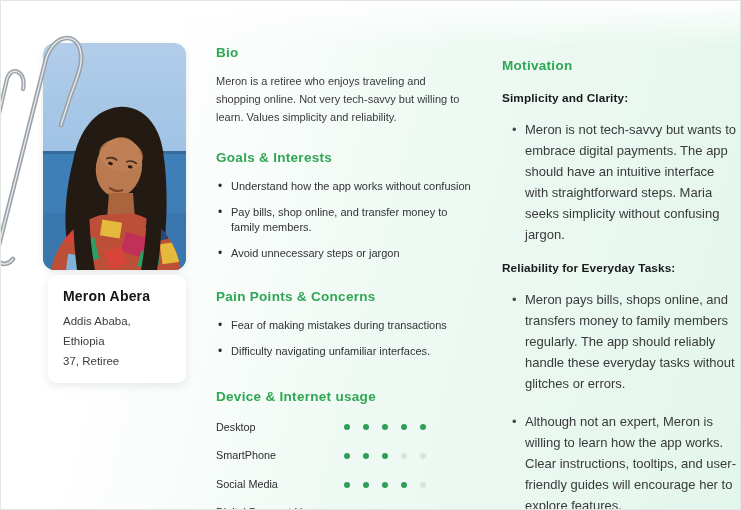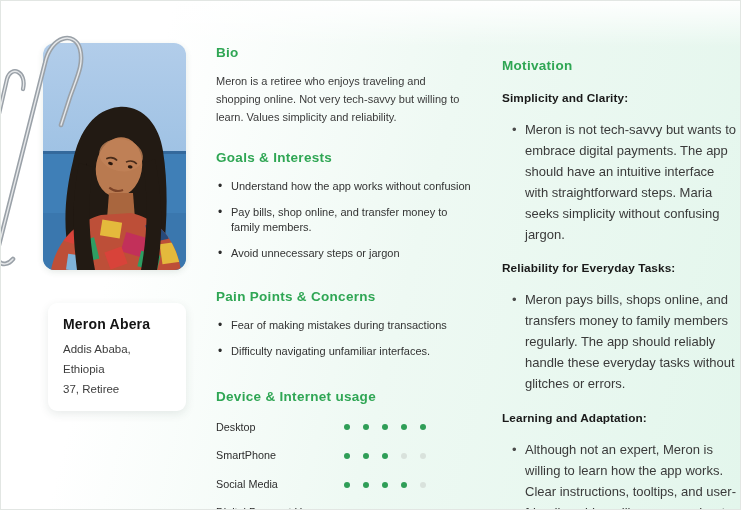--- a/index.html
+++ b/index.html
@@ -16,21 +16,21 @@
   .paperclip { position: absolute; left: -6px; top: 6px; z-index: 5; }
   
   .photo-card {
     position: absolute; left: 42px; top: 42px; width: 143px; height: 227px;
     border-radius: 12px; overflow: hidden; z-index: 3;
     box-shadow: 0 2px 6px rgba(40,80,60,0.12);
   }
   .photo-card svg { display: block; }
   
   .name-card {
-    position: absolute; left: 47px; top: 302px; width: 138px; z-index: 3;
+    position: absolute; left: 47px; top: 274px; width: 138px; z-index: 3;
     background: #ffffff; border-radius: 9px; padding: 13px 15px 12px 15px;
     box-shadow: 0 3px 10px rgba(30,60,45,0.10);
   }
   .name-card .name { font-size: 14px; font-weight: bold; color: #141414; margin-bottom: 7px; letter-spacing: 0.2px; }
   .name-card .sub  { font-size: 11.5px; color: #3d3d3d; line-height: 1.75; }
   
   .col-middle { position: absolute; left: 215px; top: 44px; width: 256px; }
   .col-right  { position: absolute; left: 501px; top: 57px; width: 234px; }
   h2.section-heading {
     color: #2fa654; font-size: 13.5px; font-weight: bold; letter-spacing: 0.3px;
@@ -193,18 +193,17 @@
     </section>
   </div>
 
   <div class="col-right">
     <h2 class="section-heading">Motivation</h2>
     <div id="motivation-sections">
         <div class="m-title">Simplicity and Clarity:</div>
         <p class="m-bullet">Meron is not tech-savvy but wants to embrace digital payments. The app should have an intuitive interface with straightforward steps. Maria seeks simplicity without confusing jargon.</p>
         <div class="m-title">Reliability for Everyday Tasks:</div>
         <p class="m-bullet">Meron pays bills, shops online, and transfers money to family members regularly. The app should reliably handle these everyday tasks without glitches or errors.</p>
-        <div class="m-title">Learning and Adaptation:</div>
         <p class="m-bullet">Although not an expert, Meron is willing to learn how the app works. Clear instructions, tooltips, and user-friendly guides will encourage her to explore features.</p>
       </div>
   </div>
 
 </div>
 
 </body></html>

